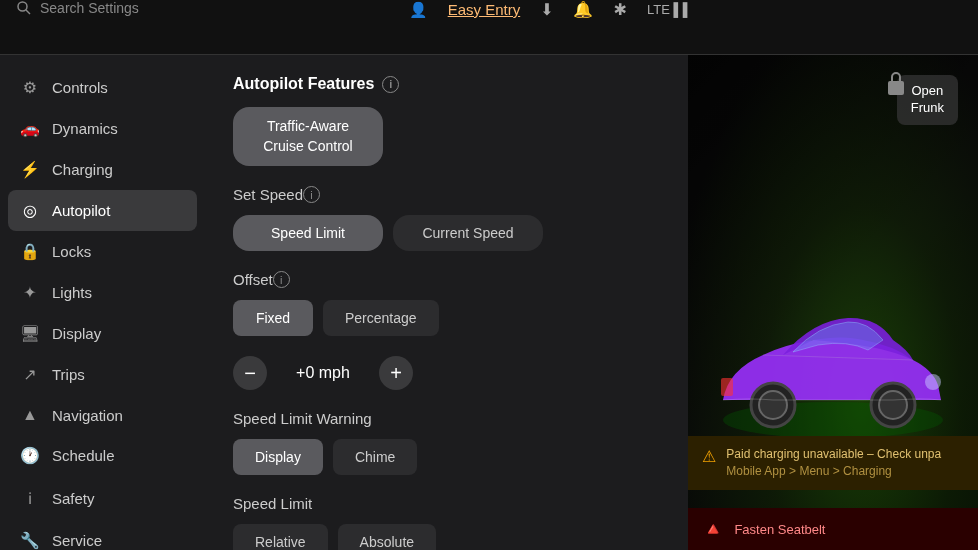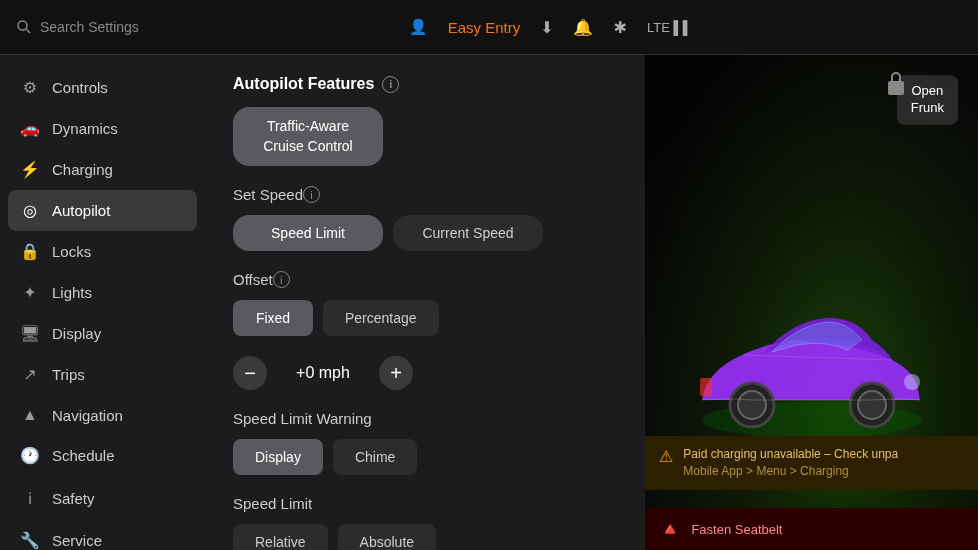--- a/index.html
+++ b/index.html
@@ -13,21 +13,21 @@
       position: relative;
     }
 
     
     .top-bar {
       position: absolute;
       top: 0; left: 0; right: 0;
       height: 55px;
       background: #111;
       display: flex;
-      align-items: center;
+      align-items: flex-start;
       padding: 0 16px;
       z-index: 10;
       border-bottom: 1px solid #333;
     }
     .search-area {
       display: flex;
       align-items: center;
       gap: 8px;
       color: #888;
       font-size: 14px;
@@ -175,21 +175,21 @@
     }
     .offset-value {
       font-size: 16px;
       color: #fff;
       min-width: 80px;
       text-align: center;
     }
 
     
     .right-panel {
-      width: 333px;
+      width: 290px;
       position: relative;
       background: linear-gradient(135deg, #0a0a0a 0%, #1a1a1a 50%, #0d1a0d 100%);
       overflow: hidden;
       flex-shrink: 0;
     }
     .open-frunk-btn {
       position: absolute;
       top: 20px;
       right: 20px;
       background: rgba(50,50,50,0.8);
@@ -276,21 +276,21 @@
 <div class="top-bar">
   <div class="search-area">
     <svg width="16" height="16" viewBox="0 0 16 16" fill="#888">
       <circle cx="6.5" cy="6.5" r="4.5" stroke="#888" stroke-width="1.5" fill="none"></circle>
       <line x1="10" y1="10" x2="14" y2="14" stroke="#888" stroke-width="1.5"></line>
     </svg>
     <span style="color:#888;font-size:14px;">Search Settings</span>
   </div>
   <div class="top-center">
     <span style="color:#aaa;">👤</span>
-    <span style="font-size:15px;color:#f97316;">Easy Entry</span>
+    <span style="font-size:15px;color:#fdba74;text-decoration:underline;">Easy Entry</span>
     <span style="color:#aaa;font-size:16px;">⬇</span>
     <span style="color:#aaa;font-size:16px;">🔔</span>
     <span style="color:#aaa;font-size:16px;">✱</span>
     <span style="color:#aaa;font-size:13px;">LTE ▌▌</span>
   </div>
 </div>
 
 <div class="main-layout">
 
   <div class="sidebar">

